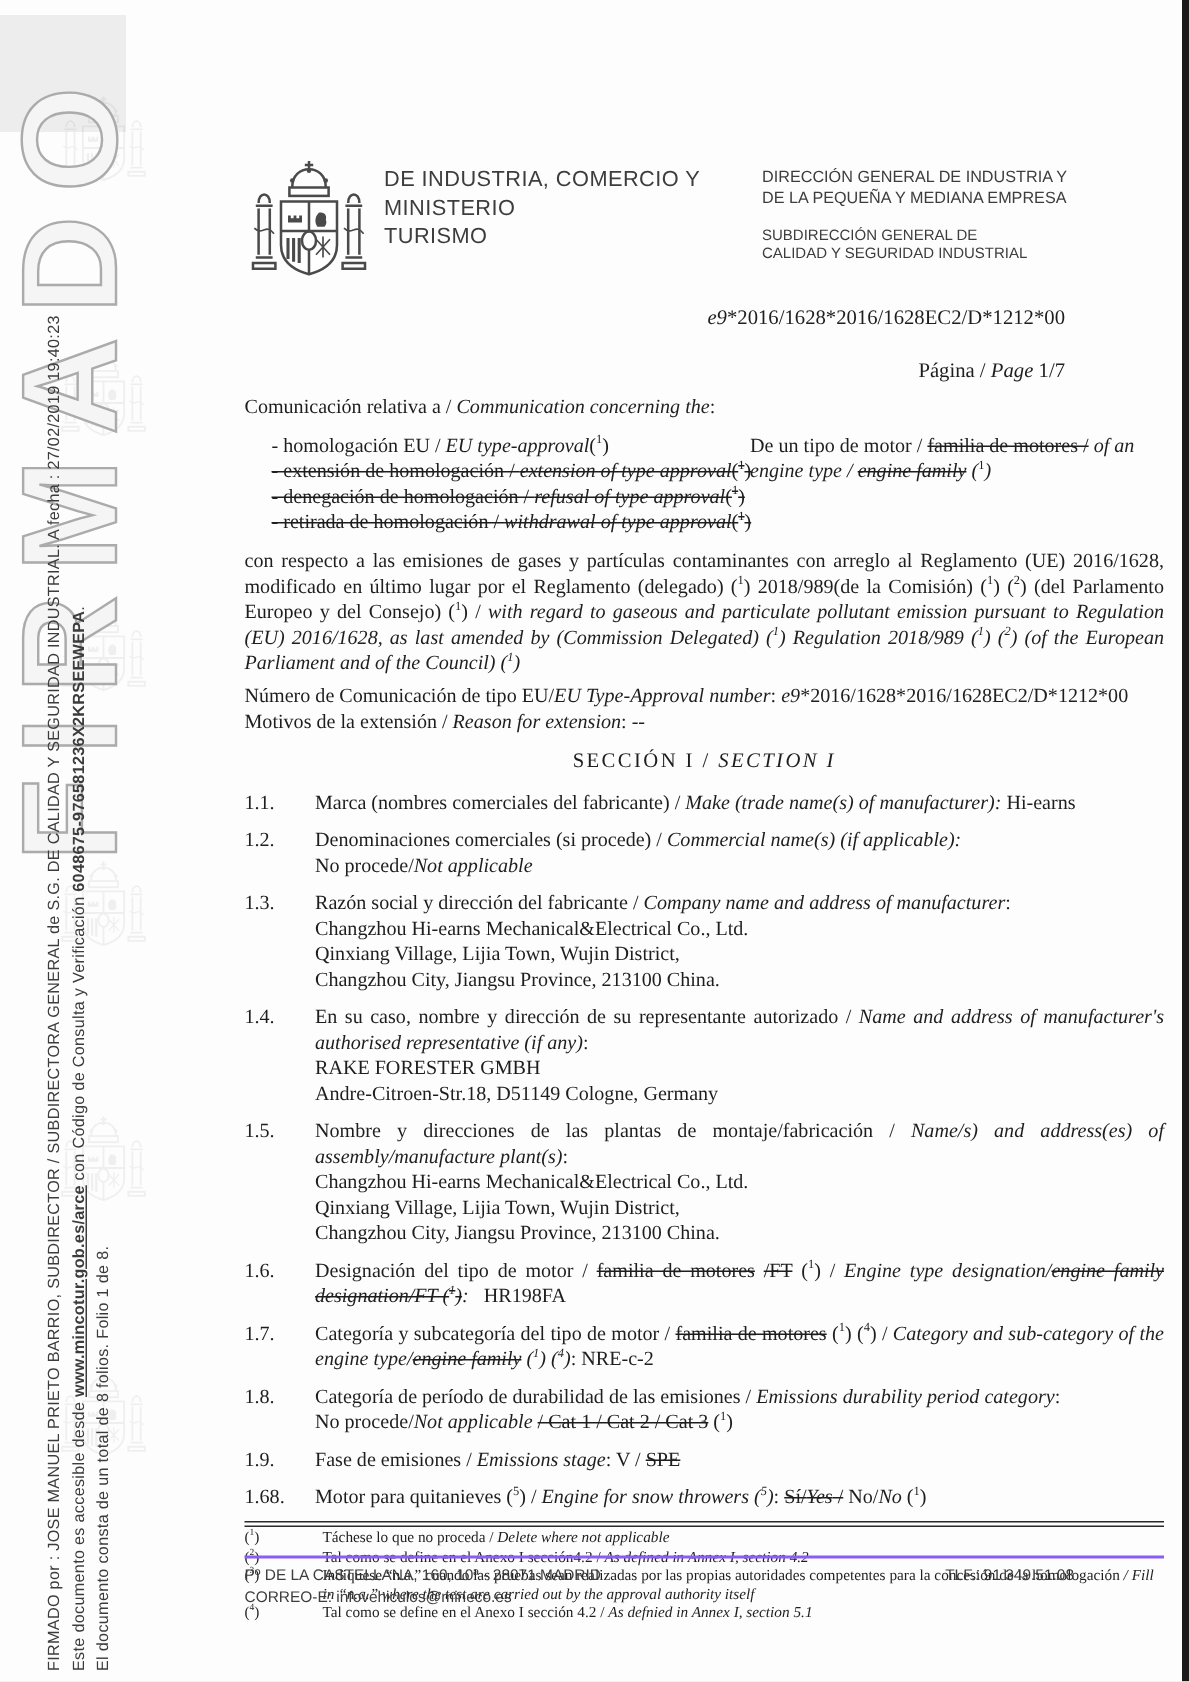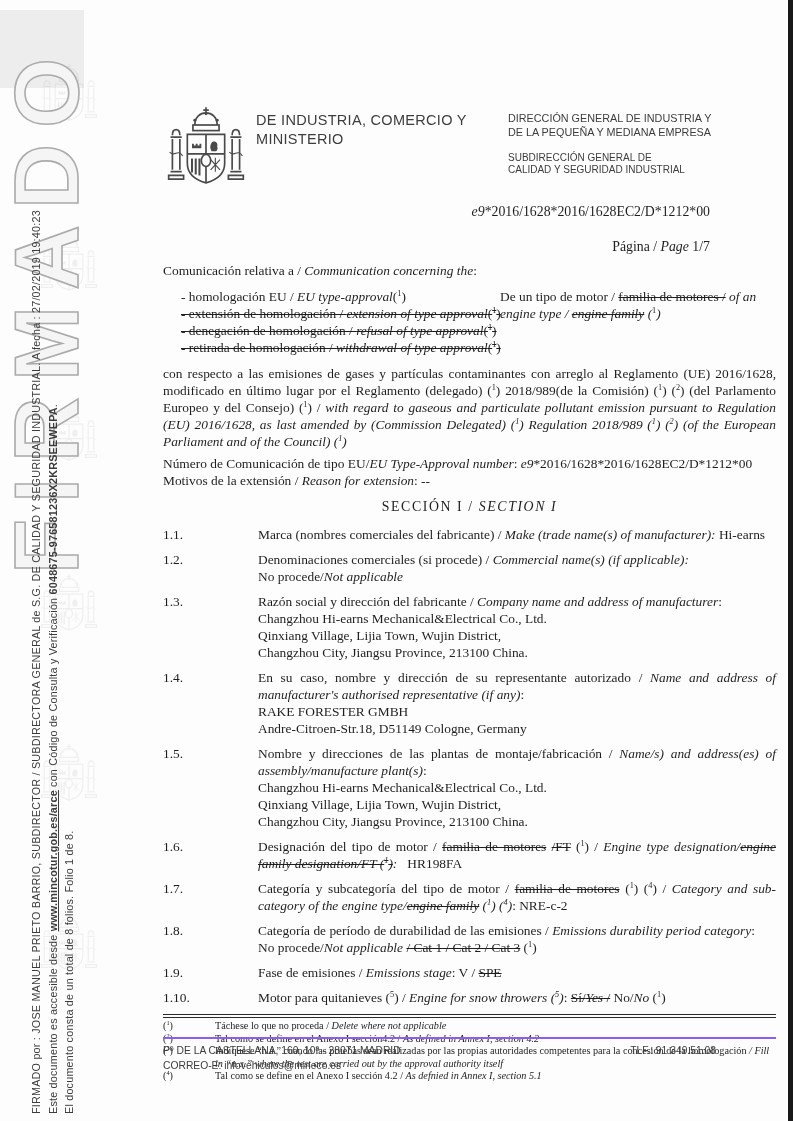--- a/index.html
+++ b/index.html
@@ -35,21 +35,21 @@
   
   .body{position:absolute;left:163px;top:262px;width:613px;font-size:13.4px;line-height:17px;color:#1e1e1e;}
   .cols{position:relative;margin-top:9px;margin-bottom:7px;min-height:70px;}
   .optlist{margin-left:18px;}
   .opt{white-space:nowrap;}
   .engnote{position:absolute;left:337px;top:0;width:276px;}
   .para{text-align:justify;margin:0 0 5px 0;}
   .sec{text-align:center;letter-spacing:1.6px;margin:9px 0 11px 0;font-size:13.8px;}
   .item{display:flex;margin-bottom:8px;}
   .inum{width:47px;flex:none;}
-  .ibody{flex:1;min-width:0;margin-left:48px;}
+  .ibody{flex:1;min-width:0;}
   .ipara{text-align:justify;}
   
   .fnotes{margin-top:4px;border-top:4px double #2a2a2a;padding-top:2px;font-size:10.2px;line-height:12.5px;}
   .fn{display:flex;}
   .fnm{width:52px;flex:none;}
   .fnt{flex:1;}
   
   .footer{position:absolute;left:163px;top:1037px;width:613px;border-top:2px solid #8b5cf6;padding-top:4px;
           font-family:"Liberation Sans",sans-serif;font-size:10.3px;color:#3c3c3c;line-height:15px;}
   .frow{display:flex;justify-content:space-between;}
@@ -123,20 +123,21 @@
   <div class="sb sb1"><span>FIRMADO por : JOSE MANUEL PRIETO BARRIO, SUBDIRECTOR / SUBDIRECTORA GENERAL de S.G. DE CALIDAD Y SEGURIDAD INDUSTRIAL. A fecha : 27/02/2019 19:40:23</span></div>
   <div class="sb sb2"><span>Este documento es accesible desde </span><span class="bd ud">www.mincotur.gob.es/arce</span><span> con Código de Consulta y Verificación </span><span class="bd">6048675-976581236X2KRSEEWEPA</span><span>.</span></div>
   <div class="sb sb3"><span>El documento consta de un total de 8 folios. Folio 1 de 8.</span></div>
 
   <svg class="coa">
       <use href="#coa-sym"></use>
     </svg>
   <div class="ministry">
     <div>DE INDUSTRIA, COMERCIO Y</div>
     <div>MINISTERIO</div>
+    <div>TURISMO</div>
   </div>
   <div class="hdr-right">
     <div class="dg">
       <div>DIRECCIÓN GENERAL DE INDUSTRIA Y</div>
       <div>DE LA PEQUEÑA Y MEDIANA EMPRESA</div>
     </div>
     <div class="sdg">
       <div>SUBDIRECCIÓN GENERAL DE</div>
       <div>CALIDAD Y SEGURIDAD INDUSTRIAL</div>
     </div>
@@ -223,21 +224,21 @@
             <div class="iline"><span>No procede/</span><span class="it">Not applicable</span><span> </span><span class="st">/ Cat 1 / Cat 2 / Cat 3</span><span> (</span><sup>1</sup><span>)</span></div>
           </div>
         </div>
         <div class="item">
           <div class="inum">1.9.</div>
           <div class="ibody">
             <div class="ipara"><span>Fase de emisiones / </span><span class="it">Emissions stage</span><span>: V / </span><span class="st">SPE</span></div>
           </div>
         </div>
         <div class="item">
-          <div class="inum">1.10.</div>
+          <div class="inum">1.68.</div>
           <div class="ibody">
             <div class="ipara"><span>Motor para quitanieves (</span><sup>5</sup><span>) / </span><span class="it">Engine for snow throwers (</span><sup class="it">5</sup><span class="it">)</span><span>: </span><span class="st">Sí/</span><span class="it st">Yes</span><span class="st"> /</span><span> No/</span><span class="it">No</span><span> (</span><sup>1</sup><span>)</span></div>
           </div>
         </div>
       </div>
 
     <div class="fnotes" id="fnotes">
         <div class="fn">
           <div class="fnm">(<sup>1</sup>)</div>
           <div class="fnt"><span>Táchese lo que no proceda / </span><span class="it">Delete where not applicable</span></div>

